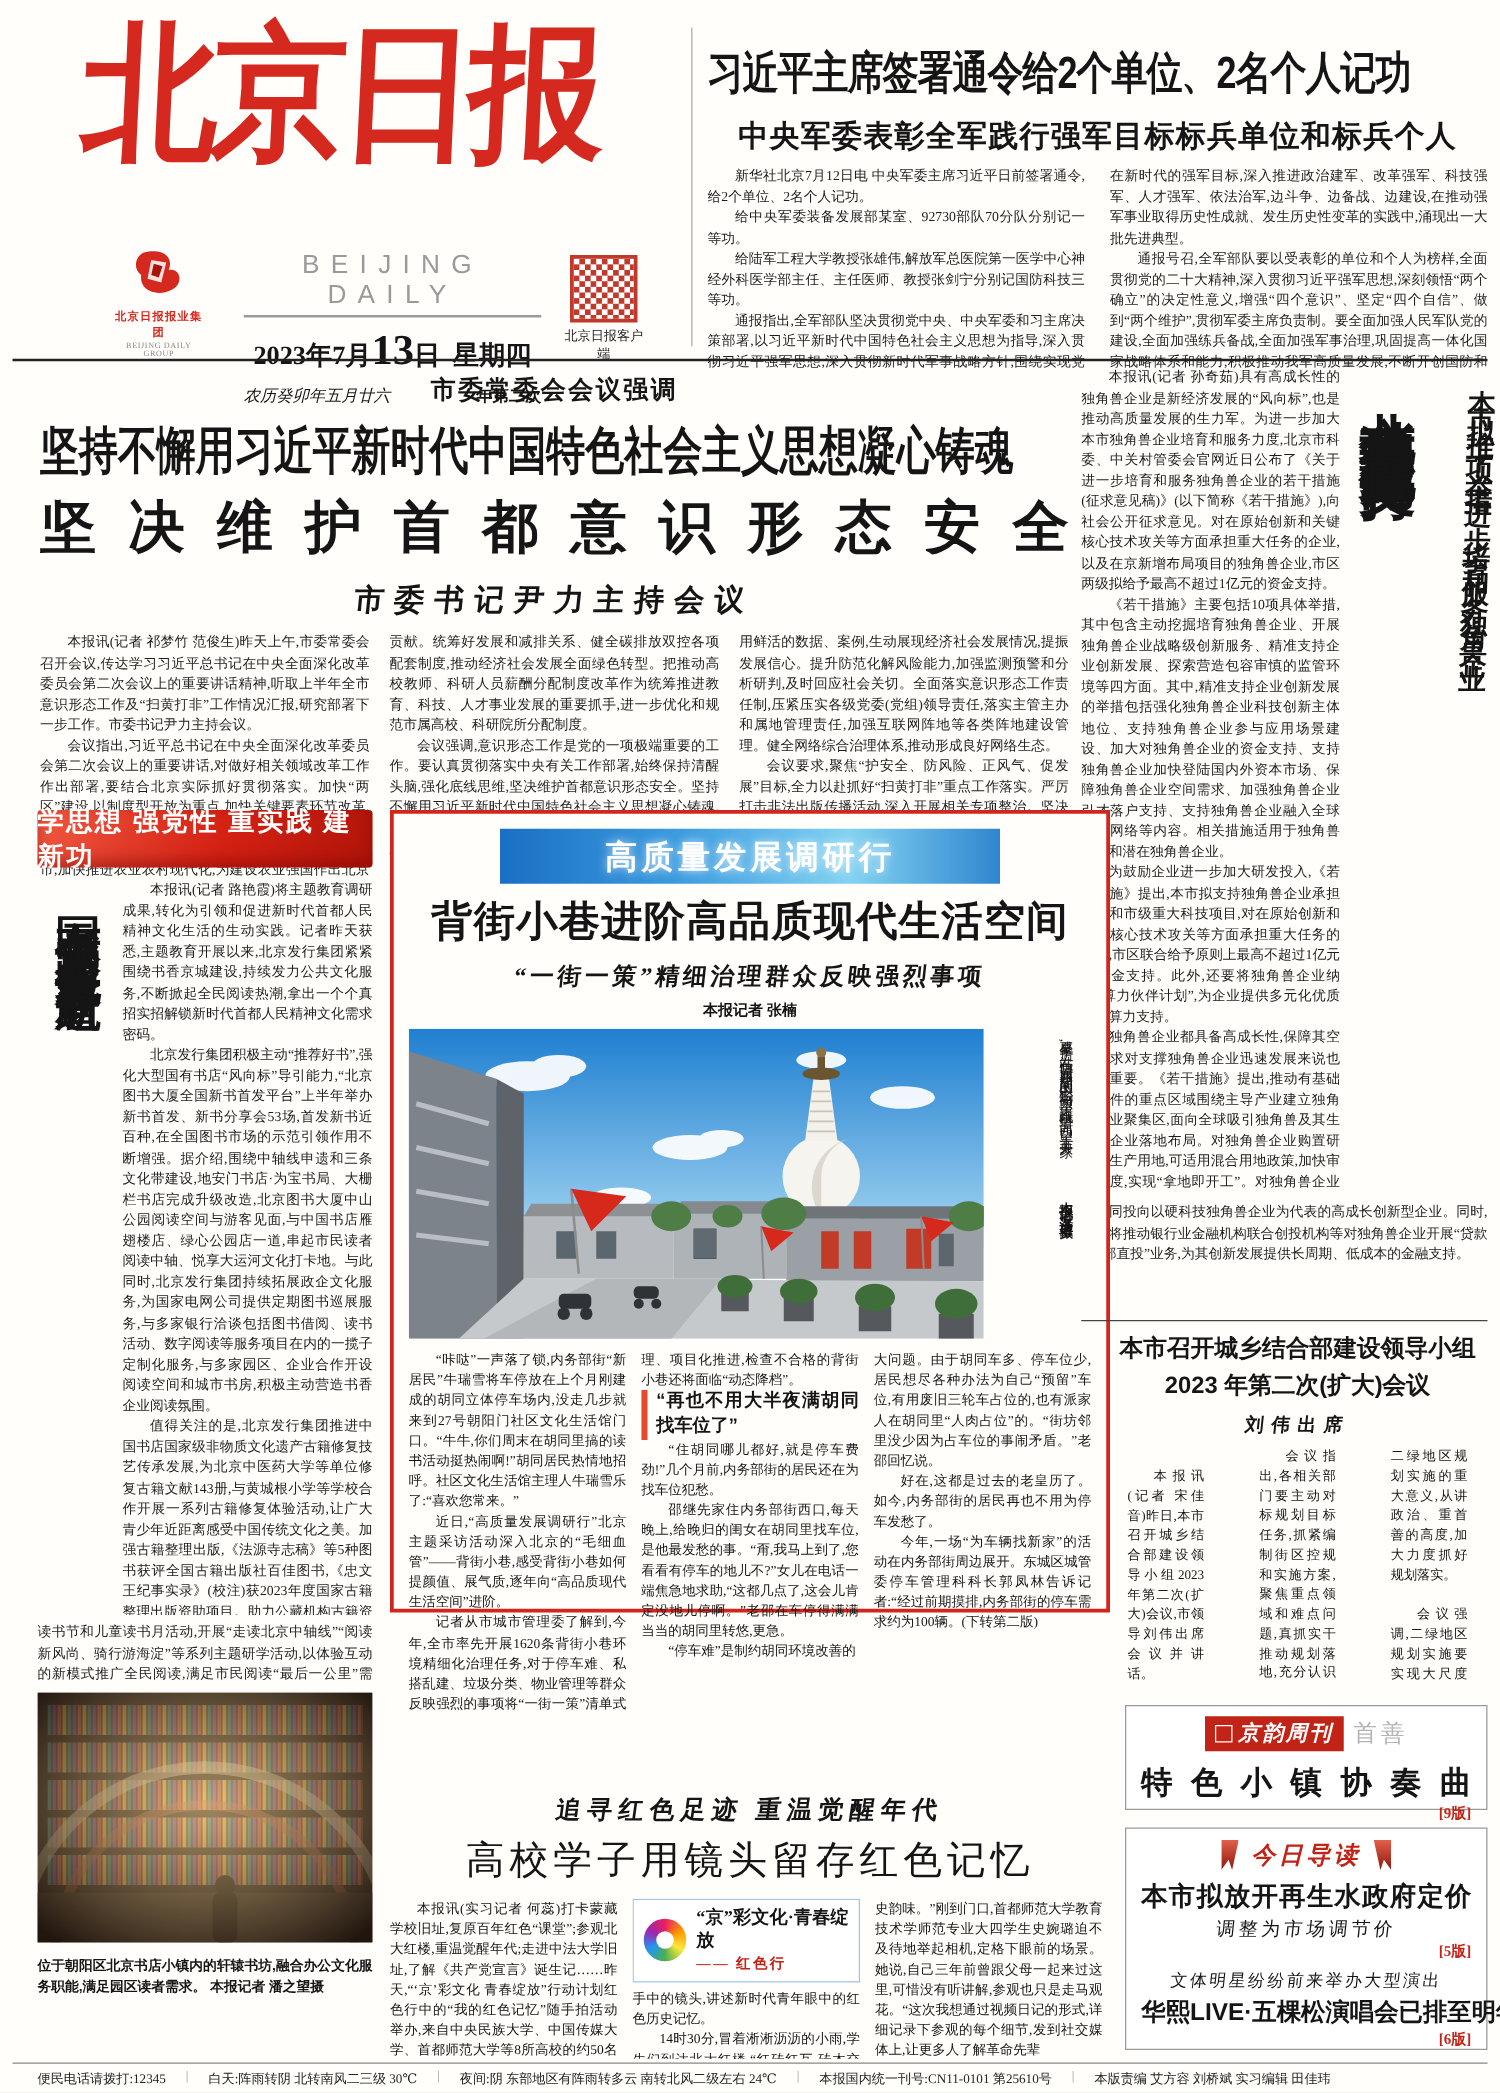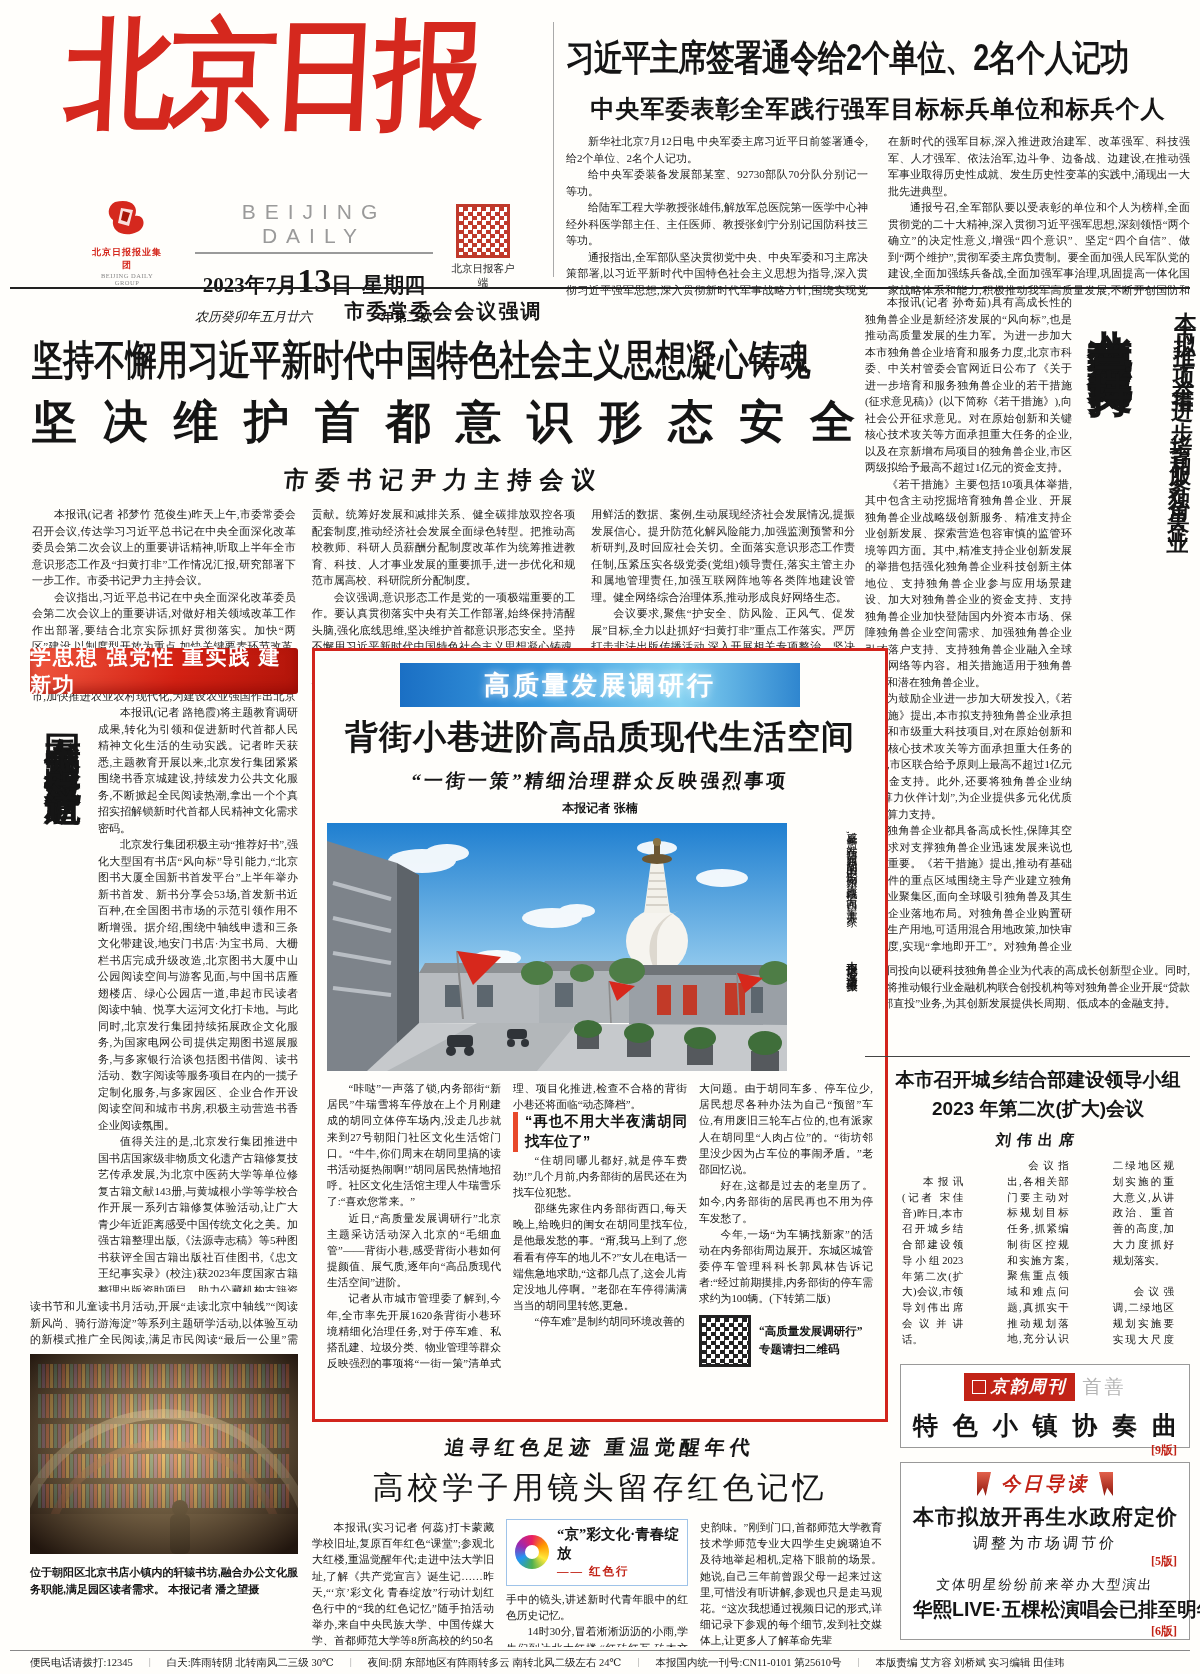--- a/index.html
+++ b/index.html
@@ -275,21 +275,21 @@
         <rect x="140" y="160" width="20" height="40" rx="6"></rect>
       </g>
       <rect width="268" height="200" fill="url(#glow)"></rect>
     </svg>
     <figcaption class="photo-cap-h" style="margin-top:6px;">
       <span>位于朝阳区北京书店小镇内的轩辕书坊,融合办公文化服务职能,满足园区读者需求。</span>
       <span style="font-weight:bold;">本报记者 潘之望摄</span>
     </figcaption>
   </figure>
 
-  <section class="abs feature" style="left:312px;top:648px;width:576px;height:774px;">
+  <section class="abs feature" style="left:312px;top:648px;width:576px;height:642px;">
     <div class="feat-banner">
       <span>高质量发展调研行</span>
     </div>
     <div class="feat-head sans">背街小巷进阶高品质现代生活空间</div>
     <div class="feat-sub">“一街一策”精细治理群众反映强烈事项</div>
     <div class="feat-by sans">本报记者 张楠</div>
 
     <div class="photo-row">
       <svg width="460" height="248" viewBox="0 0 460 248">
         <defs>
@@ -407,27 +407,20 @@
         <p class="cont">理、项目化推进,检查不合格的背街小巷还将面临“动态降档”。</p>
         <p class="crosshead">“再也不用大半夜满胡同找车位了”</p>
         <p>“住胡同哪儿都好,就是停车费劲!”几个月前,内务部街的居民还在为找车位犯愁。</p>
         <p>邵继先家住内务部街西口,每天晚上,给晚归的闺女在胡同里找车位,是他最发愁的事。“甭,我马上到了,您看看有停车的地儿不?”女儿在电话一端焦急地求助,“这都几点了,这会儿肯定没地儿停啊。”老邵在车停得满满当当的胡同里转悠,更急。</p>
         <p>“停车难”是制约胡同环境改善的</p>
       </div>
       <div class="feat-col">
         <p class="cont">大问题。由于胡同车多、停车位少,居民想尽各种办法为自己“预留”车位,有用废旧三轮车占位的,也有派家人在胡同里“人肉占位”的。“街坊邻里没少因为占车位的事闹矛盾。”老邵回忆说。</p>
         <p>好在,这都是过去的老皇历了。如今,内务部街的居民再也不用为停车发愁了。</p>
         <p>今年,一场“为车辆找新家”的活动在内务部街周边展开。东城区城管委停车管理科科长郭凤林告诉记者:“经过前期摸排,内务部街的停车需求约为100辆。(下转第二版)</p>
-        <div class="qr-note">
-          <div class="qr" style="width:46px;height:46px;color:#222;flex:none;"></div>
-          <div class="txt">
-            <div>“高质量发展调研行”</div>
-            <div>专题请扫二维码</div>
-          </div>
-        </div>
       </div>
     </div>
   </section>
 
   <div class="abs" style="left:865px;top:1056px;width:325px;border-top:1px solid #444;"></div>
   <section class="abs" style="left:886px;top:1066px;width:304px;height:288px;">
     <div class="sub-h sans">
       <div>本市召开城乡结合部建设领导小组</div>
       <div>2023 年第二次(扩大)会议</div>
     </div>

